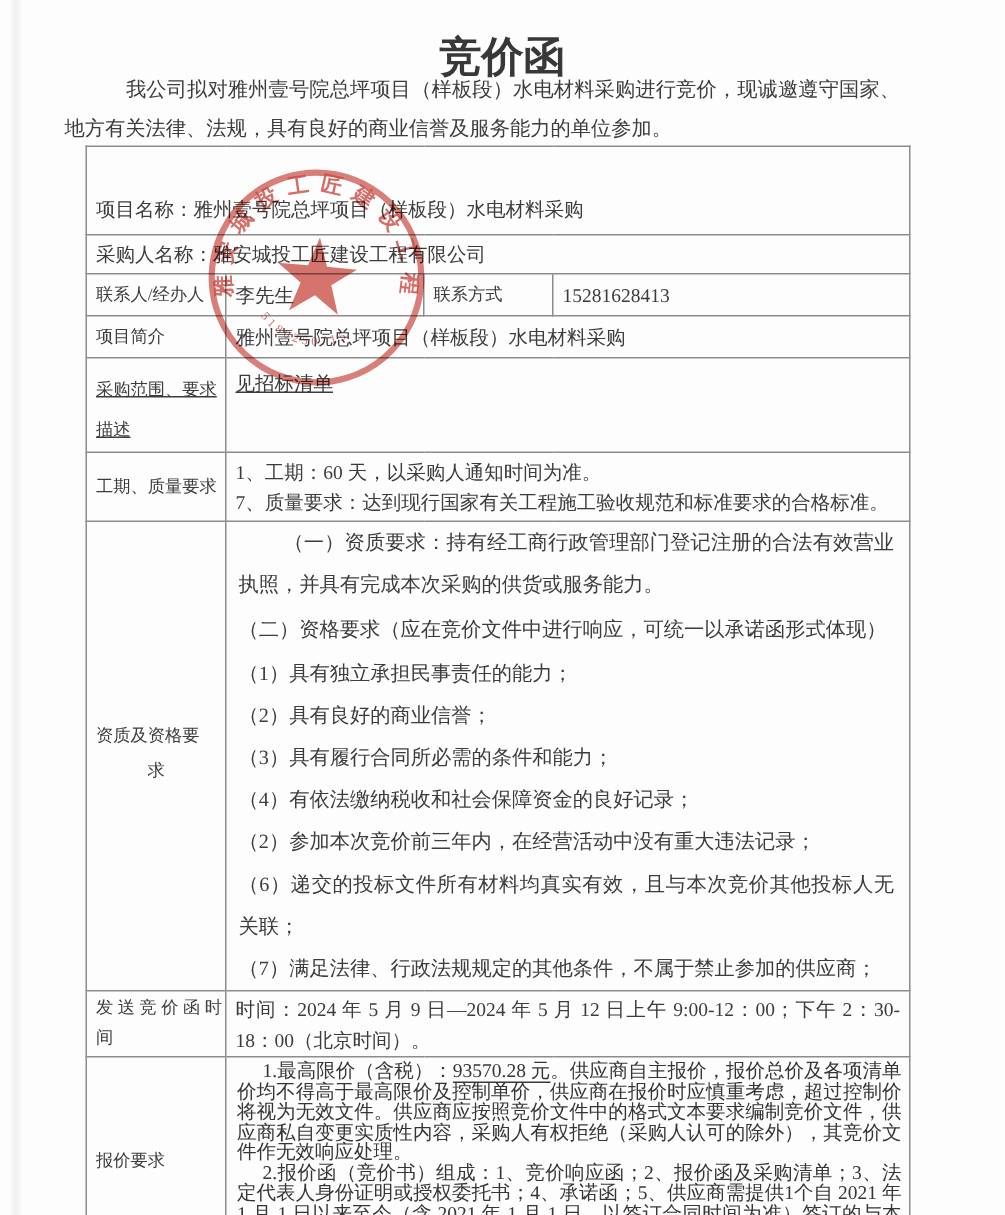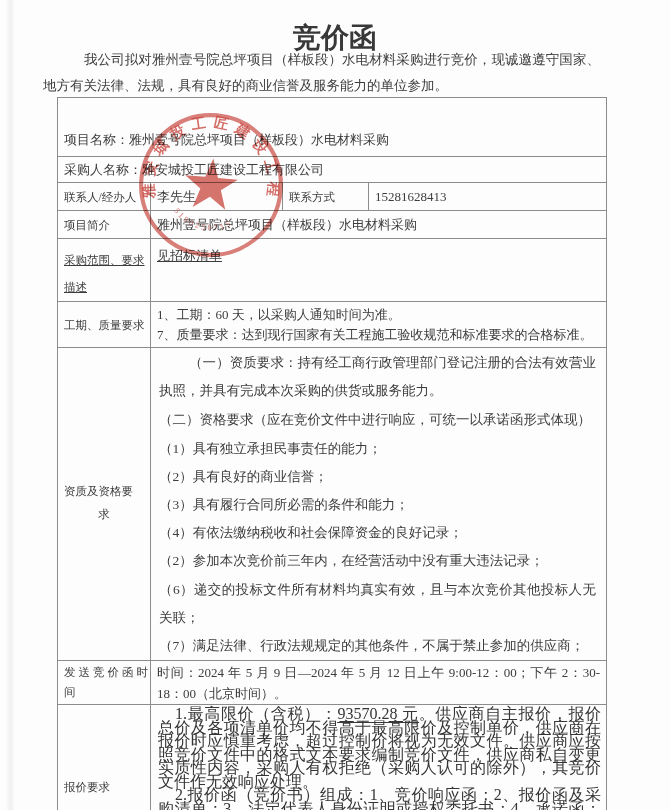--- a/index.html
+++ b/index.html
@@ -45,21 +45,21 @@
   tr.r7 td.qcell { vertical-align:top; padding:2px 10px 0 8px; }
   .qcell p { line-height:28.2px; font-size:13.5px; text-align:justify; }
   .qcell p.q1 { text-indent:30px;font-family:Liberation Mono, monospace; }
   tr.r7 .lbl { text-align:left; }
   tr.r7 .lbl .c2 { text-align:center; line-height:27px; }
   tr.r8 td { height:42px; vertical-align:top; padding-top:1px; }
   tr.r8 .cnt { line-height:21px; text-align:justify;margin-left:16px; }
   tr.r8 .lbl .l1 { letter-spacing:3px; white-space:nowrap; }
   tr.r9 td { height:122px; }
   tr.r9 td.qtcell { vertical-align:top; padding:2px 5px 0 7px; }
-  .qtcell p { font-size:16px; line-height:13.5px; text-align:justify; text-indent:17px; color:#353535; }
+  .qtcell p { font-size:13px; line-height:13.5px; text-align:justify; text-indent:17px; color:#353535; }
   .u { border-bottom:1px solid #3a3a3a; }
   .seal {
     position:absolute; left:136px; top:110px; width:150px; height:150px;
     mix-blend-mode:multiply; opacity:0.88; pointer-events:none;
     transform:rotate(5deg);
   }
 </style>
 </head>
 <body>
 

